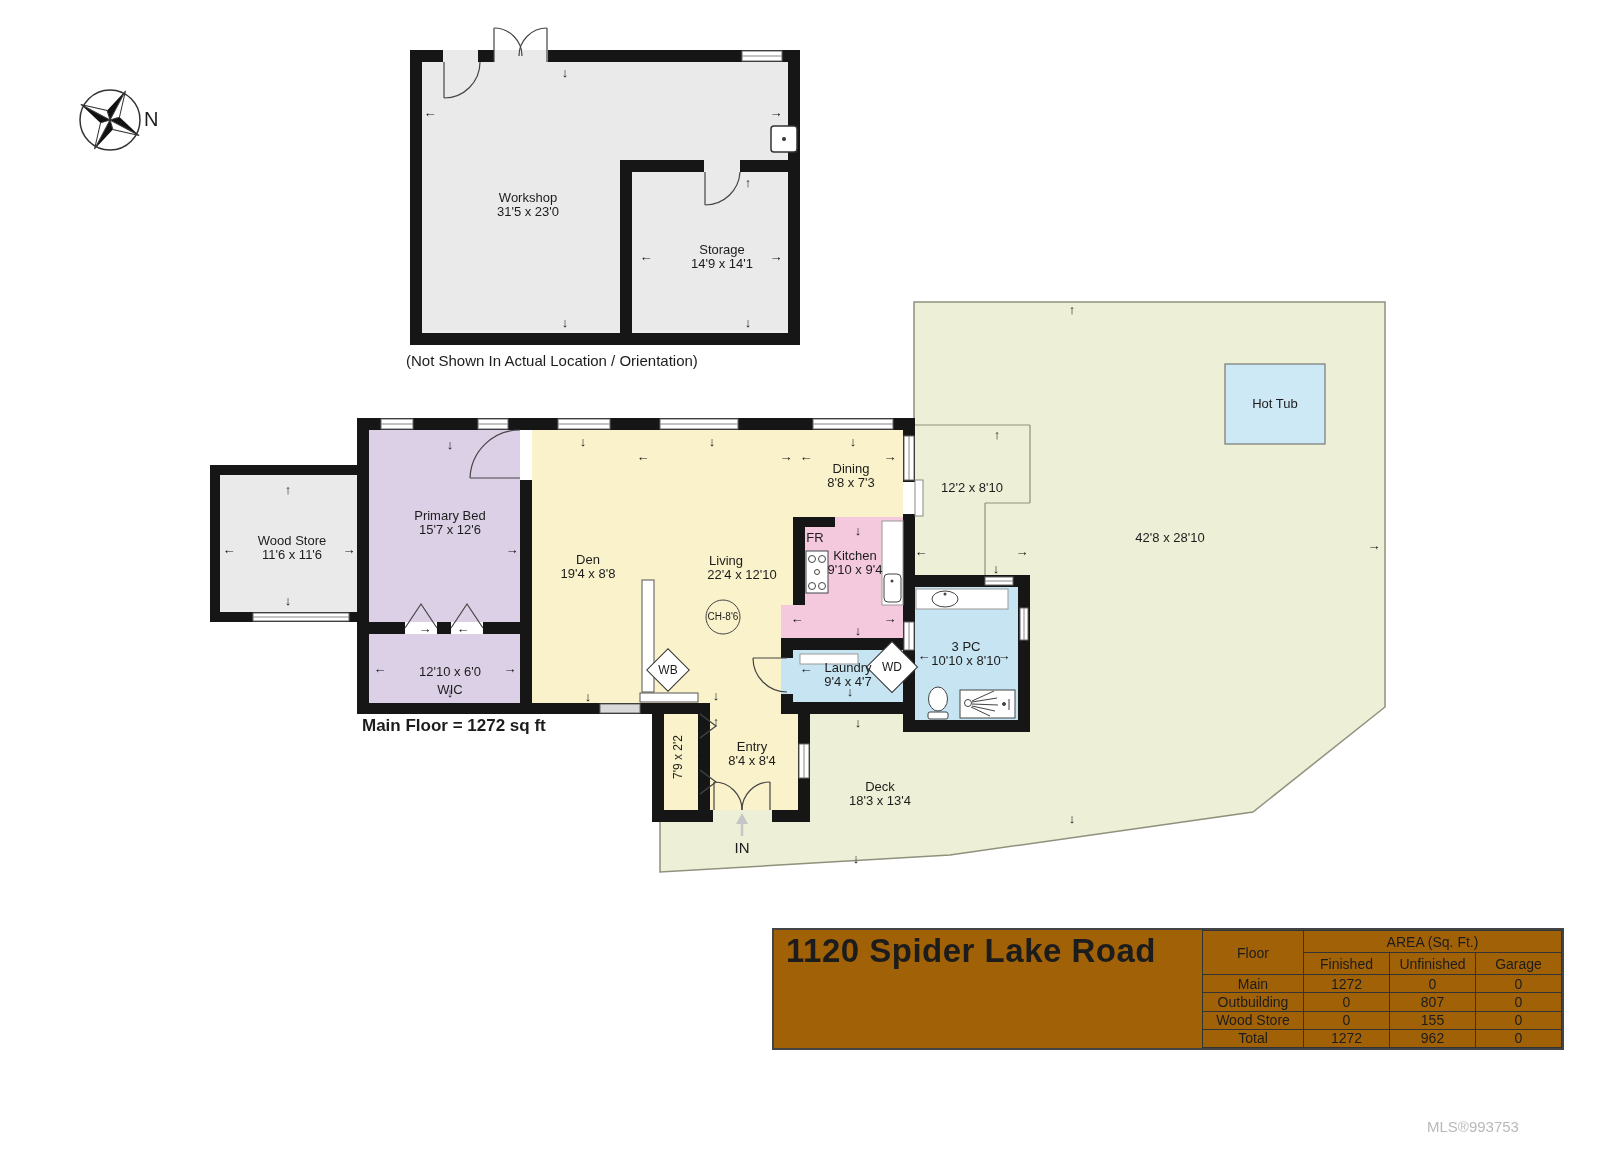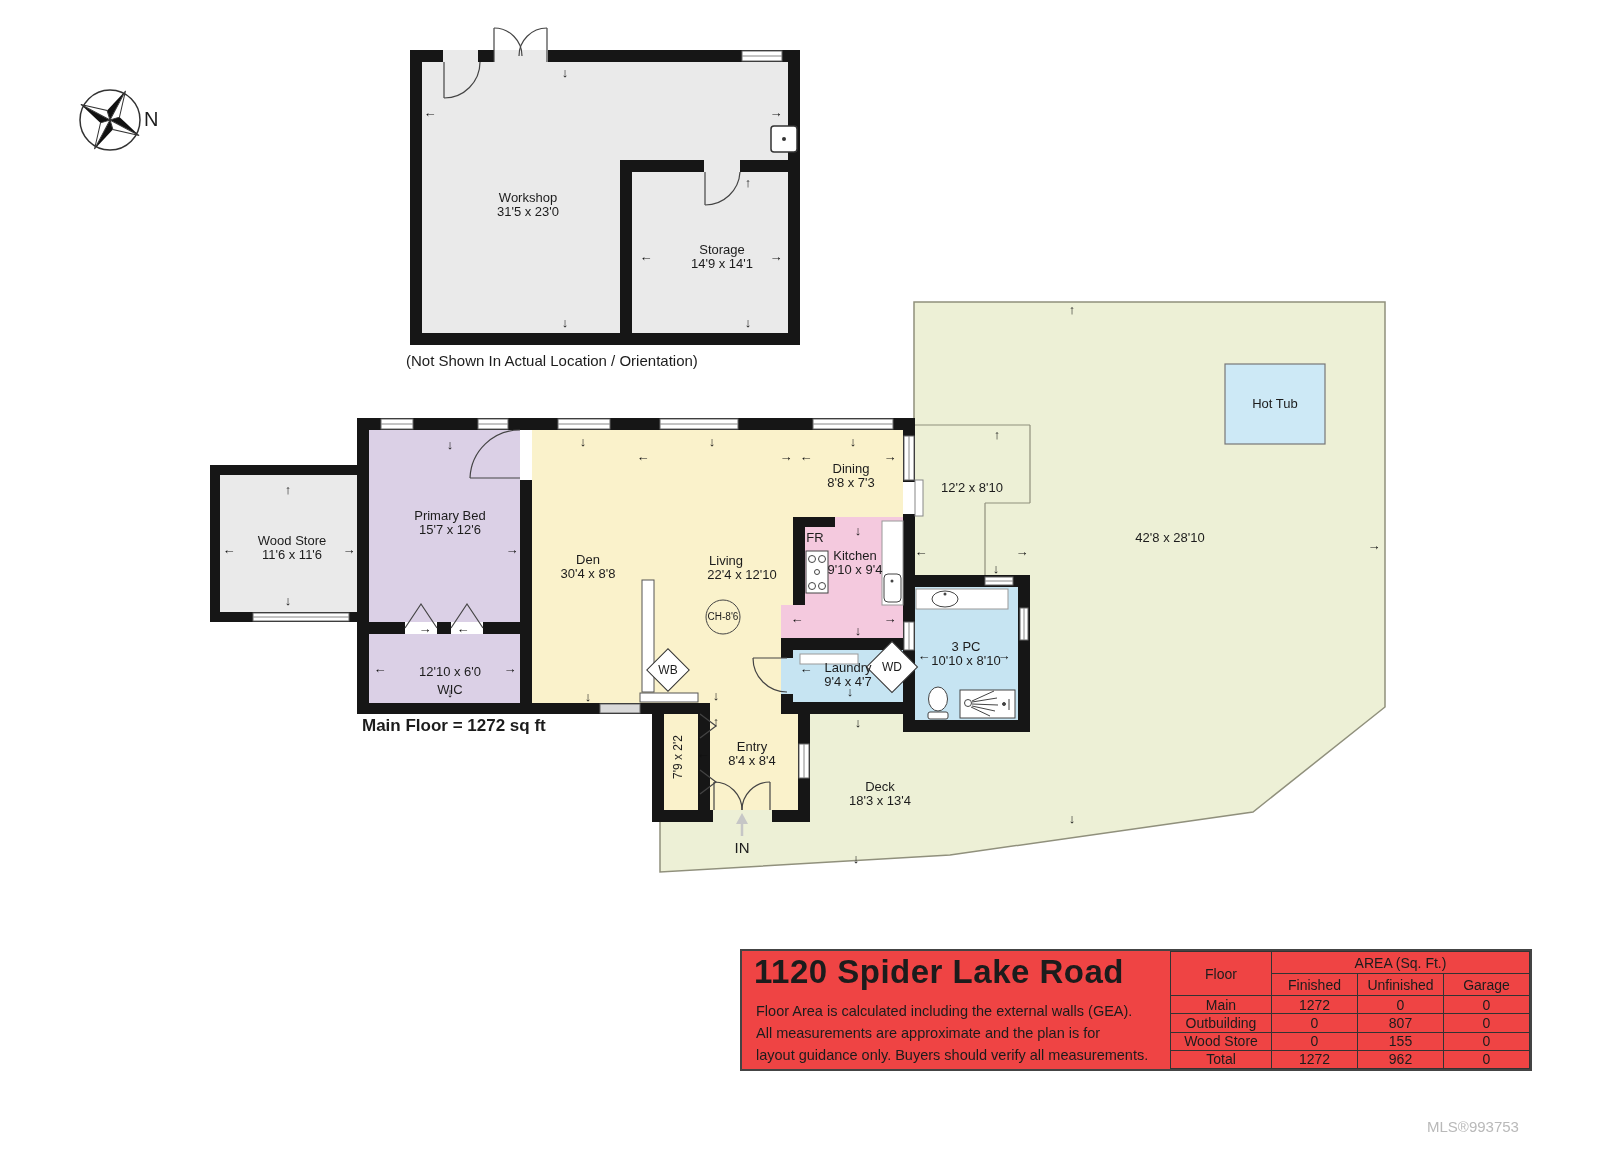--- a/index.html
+++ b/index.html
@@ -8,21 +8,21 @@
   .layer{position:absolute;left:0;top:0;}
   .lbl{position:absolute;transform:translate(-50%,-50%);font-size:13px;line-height:1.25;
     text-align:center;white-space:nowrap;color:#1c1c1c;}
   .lbl.small{font-size:10px;}
   .lbl.vert{transform:translate(-50%,-50%) rotate(-90deg);font-size:12px;}
   .note{position:absolute;font-size:15px;}
   .mainfloor{position:absolute;font-size:17px;font-weight:bold;}
   .arr{position:absolute;transform:translate(-50%,-50%);font-size:13px;color:#111;line-height:1;}
   .mls{position:absolute;font-size:15px;color:#b9b9b9;text-align:right;}
   
-  .panel{position:absolute;left:740px;top:928px;width:788px;height:118px;border:2px solid #444;background:#ef4444;margin-top:21px;}
+  .panel{position:absolute;left:772px;top:928px;width:788px;height:118px;border:2px solid #444;background:#a16207;}
   .panel-title{position:absolute;left:12px;top:2px;font-size:33px;font-weight:bold;letter-spacing:0.5px;}
   .panel-disc{position:absolute;left:14px;top:50px;font-size:14.5px;line-height:1.5;}
   .area-table{position:absolute;left:428px;top:0;width:360px;height:118px;border-collapse:collapse;
     table-layout:fixed;font-size:14px;text-align:center;border-left:1.5px solid #333;}
   .area-table td,.area-table th{border:1px solid #333;font-weight:normal;padding:0;vertical-align:middle;}
   .area-table thead tr{height:22px;}
   .n-label{position:absolute;font-size:20px;}
 </style>
 </head>
 <body>
@@ -251,21 +251,21 @@
   <div class="lbl" style="left:722px;top:264px;">14'9 x 14'1</div>
   <div class="note" style="left:406px;top:352px;">(Not Shown In Actual Location / Orientation)</div>
 
   <div class="lbl" style="left:292px;top:541px;">Wood Store</div>
   <div class="lbl" style="left:292px;top:555px;">11'6 x 11'6</div>
   <div class="lbl" style="left:450px;top:516px;">Primary Bed</div>
   <div class="lbl" style="left:450px;top:530px;">15'7 x 12'6</div>
   <div class="lbl" style="left:450px;top:658px;margin-top:32px;">WIC</div>
   <div class="lbl" style="left:450px;top:672px;">12'10 x 6'0</div>
   <div class="lbl" style="left:588px;top:560px;">Den</div>
-  <div class="lbl" style="left:588px;top:574px;">30'4 x 8'8</div>
+  <div class="lbl" style="left:588px;top:574px;">19'4 x 8'8</div>
   <div class="lbl" style="left:726px;top:561px;">Living</div>
   <div class="lbl" style="left:726px;top:575px;margin-left:16px;">22'4 x 12'10</div>
   <div class="lbl small" style="left:723px;top:617px;">CH-8'6</div>
   <div class="lbl" style="left:668px;top:670px;font-size:12px;">WB</div>
   <div class="lbl" style="left:851px;top:469px;">Dining</div>
   <div class="lbl" style="left:851px;top:483px;">8'8 x 7'3</div>
   <div class="lbl" style="left:855px;top:556px;">Kitchen</div>
   <div class="lbl" style="left:855px;top:570px;">9'10 x 9'4</div>
   <div class="lbl" style="left:815px;top:538px;">FR</div>
   <div class="lbl" style="left:848px;top:668px;">Laundry</div>
@@ -328,25 +328,20 @@
   <span class="arr" style="left:921px;top:551px;">←</span>
   <span class="arr" style="left:1022px;top:551px;">→</span>
   <span class="arr" style="left:996px;top:568px;">↓</span>
   <span class="arr" style="left:1072px;top:309px;">↑</span>
   <span class="arr" style="left:1374px;top:545px;">→</span>
   <span class="arr" style="left:1072px;top:818px;">↓</span>
   <span class="arr" style="left:856px;top:858px;">↓</span>
 
   <div class="panel">
     <div class="panel-title">1120 Spider Lake Road</div>
-    <div class="panel-disc">
-      <div>Floor Area is calculated including the external walls (GEA).</div>
-      <div>All measurements are approximate and the plan is for</div>
-      <div>layout guidance only. Buyers should verify all measurements.</div>
-    </div>
     <table class="area-table">
       <thead>
         <tr>
           <th rowspan="2" style="width:100px;">Floor</th>
           <th colspan="3">AREA (Sq. Ft.)</th>
         </tr>
         <tr>
           <th style="width:88px;">Finished</th>
           <th style="width:90px;">Unfinished</th>
           <th style="width:82px;">Garage</th>

